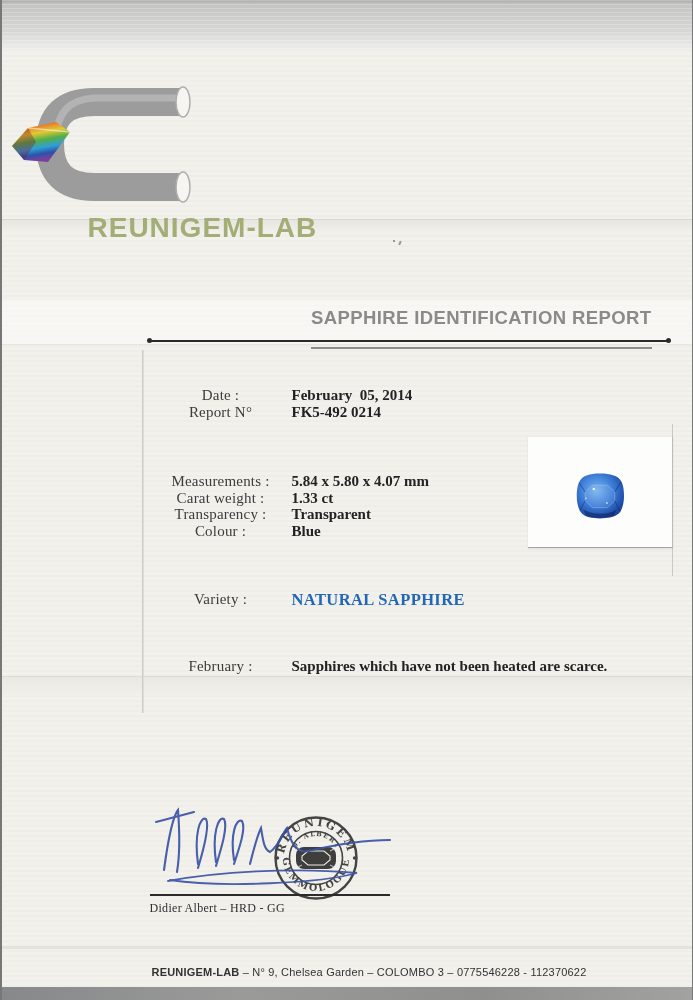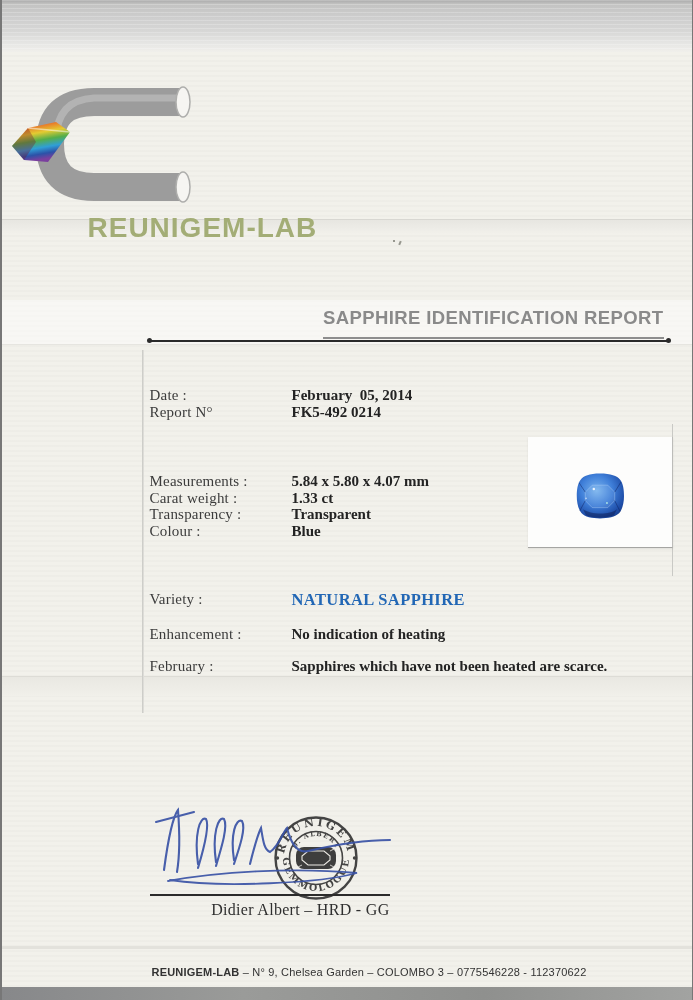--- a/index.html
+++ b/index.html
@@ -28,42 +28,42 @@
   .speck{position:absolute;background:#97978f;}
   .speck.a{left:391px;top:240px;width:2px;height:2px;}
   .speck.b{left:397px;top:241px;width:2px;height:4px;transform:rotate(24deg);}
   .bottom-bar{position:absolute;left:0;bottom:0;width:100%;height:13px;
     background:linear-gradient(90deg,#87888a,#9a9b99 35%,#8f908e 70%,#a2a3a1);}
   
   .logo{position:absolute;left:8px;top:84px;width:310px;height:125px;}
   .logo-text{position:absolute;left:78px;top:128px;font-family:"Liberation Sans",sans-serif;
     font-weight:bold;font-size:28px;letter-spacing:1px;color:#a3ad76;}
   
-  .title{position:absolute;right:28px;top:307px;font-family:"Liberation Sans",sans-serif;
+  .title{position:absolute;right:40px;top:307px;font-family:"Liberation Sans",sans-serif;
     font-weight:bold;font-size:18.5px;letter-spacing:0.4px;color:#8a8a8a;
-    border-bottom:2px solid #8d8d8d;padding-bottom:8px;}
+    border-bottom:2px solid #8d8d8d;padding-bottom:18px;}
   
   .rule{position:absolute;left:148px;top:340px;width:518px;height:2px;background:#2b2b2b;}
   .rule::before,.rule::after{content:"";position:absolute;top:-2px;width:5px;height:5px;border-radius:50%;background:#2b2b2b;}
   .rule::before{left:-3px;} .rule::after{right:-3px;}
   
   .row{position:absolute;left:148px;width:520px;font-size:15px;line-height:1.1;color:#3c3c3c;}
-  .row .lbl{display:inline-block;width:142px;letter-spacing:0.2px;vertical-align:top;}
+  .row .lbl{display:inline-block;width:142px;letter-spacing:0.2px;vertical-align:top;text-align:center;}
   .row .val{font-weight:bold;color:#232323;white-space:pre;}
   .row.blue .val{color:#2267b5;font-size:16.5px;letter-spacing:0.4px;}
   
   .photo{position:absolute;left:526px;top:437px;width:144px;height:110px;background:#fdfdfc;
     border-right:1px solid #bcbcb9;border-bottom:1px solid #a5a5a2;box-shadow:0 1px 2px rgba(0,0,0,0.08);}
   .photo svg{position:absolute;left:46px;top:35px;}
   
   .stamp{position:absolute;left:258px;top:802px;opacity:0.88;}
   .signature{position:absolute;left:140px;top:788px;}
   .sig-line{position:absolute;left:148px;top:894px;width:240px;height:2px;background:#2b2b2b;}
-  .sig-name{position:absolute;left:148px;top:901px;width:240px;text-align:right;
-    font-size:16px;color:#2f2f2f;letter-spacing:0.3px;}
+  .sig-name{position:absolute;left:148px;top:901px;width:240px;text-align:left;
+    font-size:12px;color:#2f2f2f;letter-spacing:0.3px;}
   
   .footer{position:absolute;left:150px;top:966px;width:540px;font-family:"Liberation Sans",sans-serif;
     font-size:11px;color:#333;letter-spacing:0.2px;white-space:pre;}
   .footer .lab{font-weight:bold;}
 </style>
 </head>
 <body>
 
 <div class="page">
 
@@ -121,23 +121,20 @@
     <span class="lbl">Carat weight :</span><span class="val">1.33 ct</span>
   </div>
   <div class="row" style="top:506px">
     <span class="lbl">Transparency :</span><span class="val">Transparent</span>
   </div>
   <div class="row" style="top:523px">
     <span class="lbl">Colour :</span><span class="val">Blue</span>
   </div>
   <div class="row blue" style="top:591px">
     <span class="lbl">Variety :</span><span class="val">NATURAL SAPPHIRE</span>
-  </div>
-  <div class="row" style="top:626px">
-    <span class="lbl">Enhancement :</span><span class="val">No indication of heating</span>
   </div>
   <div class="row" style="top:658px">
     <span class="lbl">February :</span><span class="val">Sapphires which have not been heated are scarce.</span>
   </div>
 
   <div class="photo">
     <svg width="52" height="48" viewBox="0 0 64 62">
       <defs>
         <radialGradient id="gem" cx="0.42" cy="0.38" r="0.75">
           <stop offset="0" stop-color="#7ab4ee"></stop>

